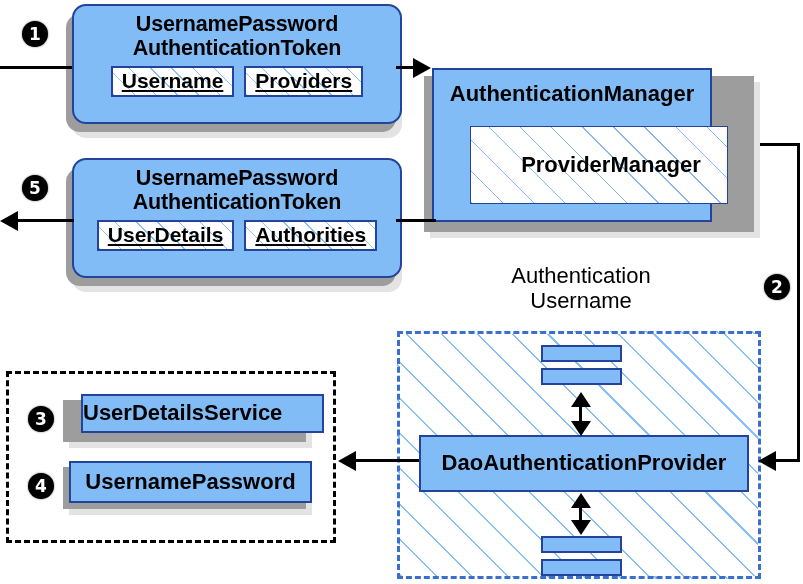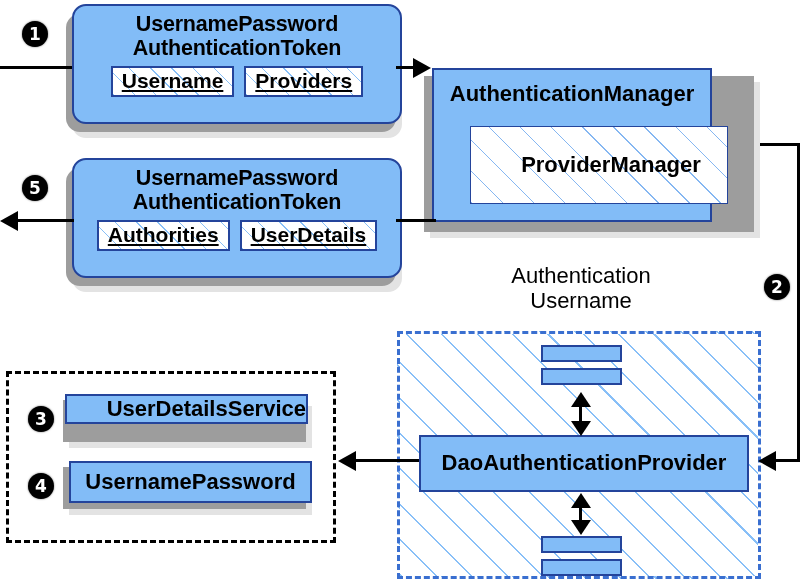--- a/index.html
+++ b/index.html
@@ -244,22 +244,22 @@
 
   <div class="abs shadow-plate" style="left:66px; top:168px; width:330px; height:118px; border-radius:14px;"></div>
   <div class="abs shadow-plate2" style="left:72px; top:174px; width:330px; height:118px; border-radius:14px;"></div>
 
   <div class="abs token-box" style="left:72px; top:158px; width:330px; height:120px;">
     <div class="token-title">
       <div>UsernamePassword</div>
       <div>AuthenticationToken</div>
     </div>
     <div class="token-fields">
+      <div class="field-box">UserDetails</div>
       <div class="field-box">Authorities</div>
-      <div class="field-box">UserDetails</div>
     </div>
   </div>
 
   <div class="abs caption" style="left:470px; top:264px; width:222px;">
     <div>Authentication</div>
     <div>Username</div>
   </div>
 
   <div class="abs dashed-blue" style="left:397px; top:331px; width:364px; height:248px;"></div>
 
@@ -286,21 +286,21 @@
 
   <div class="abs line-h" style="left:355px; top:459px; width:64px;"></div>
   <div class="abs arrow-left" style="left:338px; top:451px;"></div>
 
   <div class="abs dashed-black" style="left:6px; top:371px; width:330px; height:172px;"></div>
 
   <div class="abs bullet" style="left:28px; top:406px;">3</div>
 
   <div class="abs shadow-plate" style="left:63px; top:400px; width:243px; height:42px;"></div>
   <div class="abs shadow-plate2" style="left:69px; top:406px; width:243px; height:42px;"></div>
-  <div class="abs rect-box" style="left:65px; top:394px; width:243px; height:30px; display:flex; align-items:center; justify-content:flex-end;">
+  <div class="abs rect-box" style="left:81px; top:394px; width:243px; height:39px; display:flex; align-items:center; justify-content:flex-start;">
     <span class="rect-title">UserDetailsService</span>
   </div>
 
   <div class="abs bullet" style="left:28px; top:473px;">4</div>
 
   <div class="abs shadow-plate" style="left:63px; top:467px; width:243px; height:42px;"></div>
   <div class="abs shadow-plate2" style="left:69px; top:473px; width:243px; height:42px;"></div>
   <div class="abs rect-box" style="left:69px; top:461px; width:243px; height:42px; display:flex; align-items:center; justify-content:center;">
     <span class="rect-title">UsernamePassword</span>
   </div>

